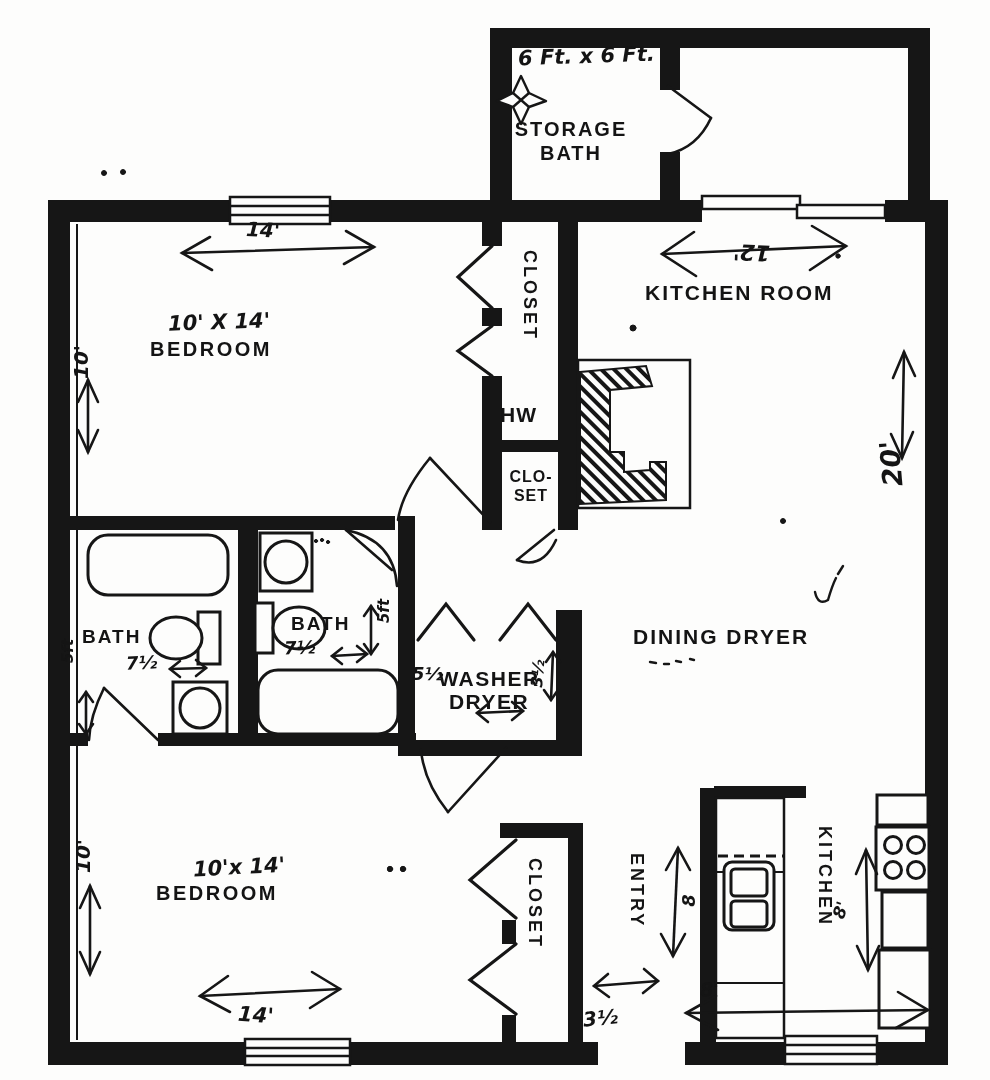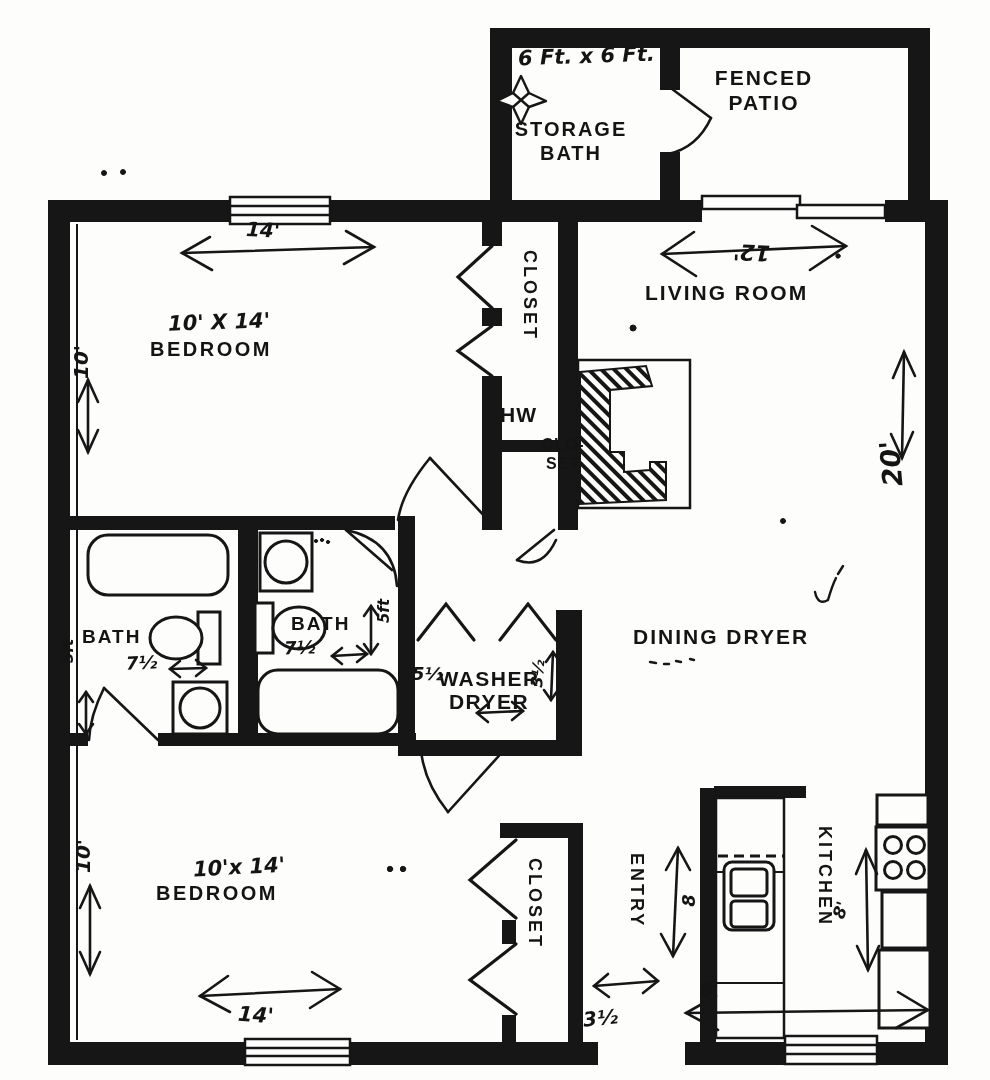--- a/index.html
+++ b/index.html
@@ -293,34 +293,33 @@
           <path d="M676,661 l5,1"></path>
           <path d="M690,659 l4,1"></path>
       <path d="M815,592 Q818,606 828,600 Q832,586 836,578"></path>
           <path d="M838,574 l5,-8"></path>
     </g>
   </g>
 </svg>
 
   <div class="lbl hand" style="left:518px;top:44px;font-size:21px;transform:rotate(-2deg);">6 Ft. x 6 Ft.</div>
   <div class="lbl printed wrap" style="left:505px;top:118px;width:132px;font-size:20px;">STORAGE BATH</div>
-  <div class="lbl printed wrap" style="left:694px;top:66px;width:140px;font-size:21px;">FENCED PATIO</div>
 
   <div class="lbl printed vert" style="left:519px;top:250px;font-size:18px;letter-spacing:3px;">CLOSET</div>
-  <div class="lbl printed" style="left:645px;top:281px;font-size:21px;">LIVING ROOM</div>
+  <div class="lbl printed" style="left:645px;top:281px;font-size:21px;">KITCHEN ROOM</div>
   <div class="lbl hand" style="left:733px;top:240px;font-size:22px;transform:rotate(182deg);">12'</div>
   <div class="lbl hand" style="left:868px;top:448px;font-size:27px;transform:rotate(-95deg);">20'</div>
 
   <div class="lbl hand" style="left:168px;top:310px;font-size:21px;transform:rotate(-2deg);">10' X 14'</div>
   <div class="lbl printed" style="left:150px;top:338px;font-size:20px;letter-spacing:2.5px;">BEDROOM</div>
   <div class="lbl hand" style="left:246px;top:218px;font-size:20px;transform:rotate(3deg);">14'</div>
   <div class="lbl hand" style="left:64px;top:350px;font-size:20px;transform:rotate(-90deg);">10'</div>
 
   <div class="lbl printed" style="left:500px;top:403px;font-size:21px;letter-spacing:1px;text-align:center;">HW</div>
-  <div class="lbl printed wrap" style="left:502px;top:436px;width:58px;font-size:16px;letter-spacing:1px;padding-left:32px;">CLO-SET</div>
+  <div class="lbl printed wrap" style="left:502px;top:468px;width:58px;font-size:16px;letter-spacing:1px;">CLO-SET</div>
 
   <div class="lbl printed" style="left:82px;top:626px;font-size:19px;">BATH</div>
   <div class="lbl hand" style="left:126px;top:652px;font-size:18px;transform:rotate(-3deg);">7½</div>
   <div class="lbl hand" style="left:56px;top:642px;font-size:15px;transform:rotate(-90deg);">5ft</div>
 
   <div class="lbl printed" style="left:291px;top:613px;font-size:19px;">BATH</div>
   <div class="lbl hand" style="left:284px;top:637px;font-size:18px;transform:rotate(-2deg);">7½</div>
   <div class="lbl hand" style="left:372px;top:602px;font-size:15px;transform:rotate(-90deg);">5ft</div>
 
   <div class="lbl printed stack wrap" style="left:418px;top:646px;width:142px;font-size:21px;letter-spacing:1.5px;margin-top:21px;">

